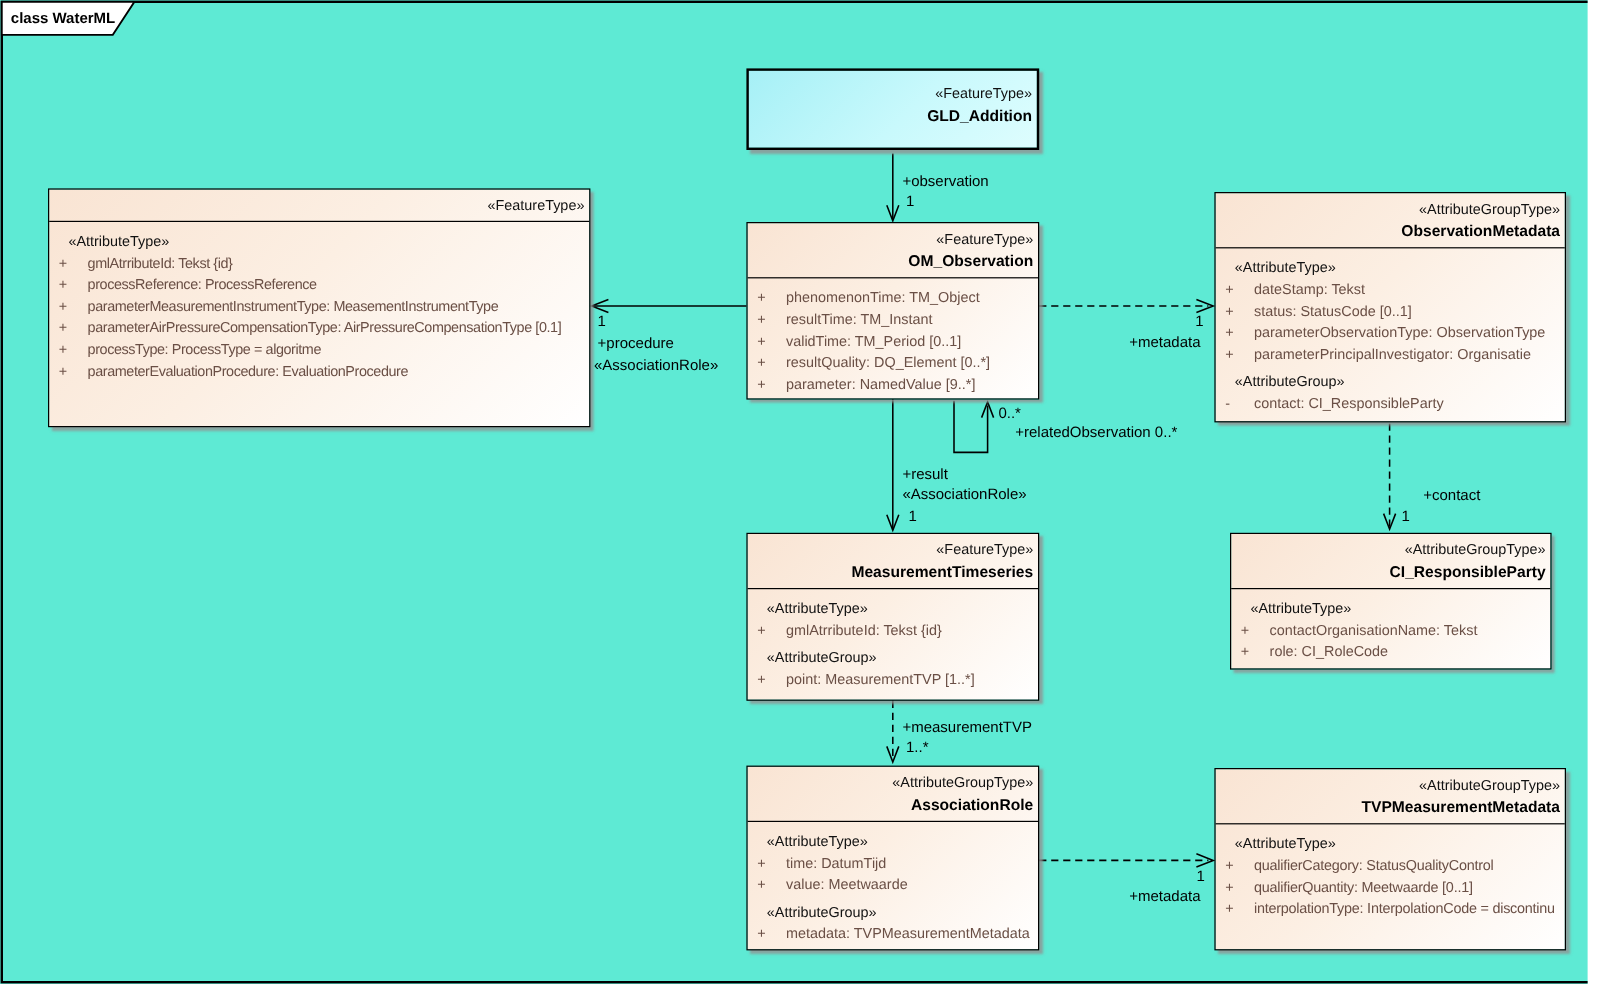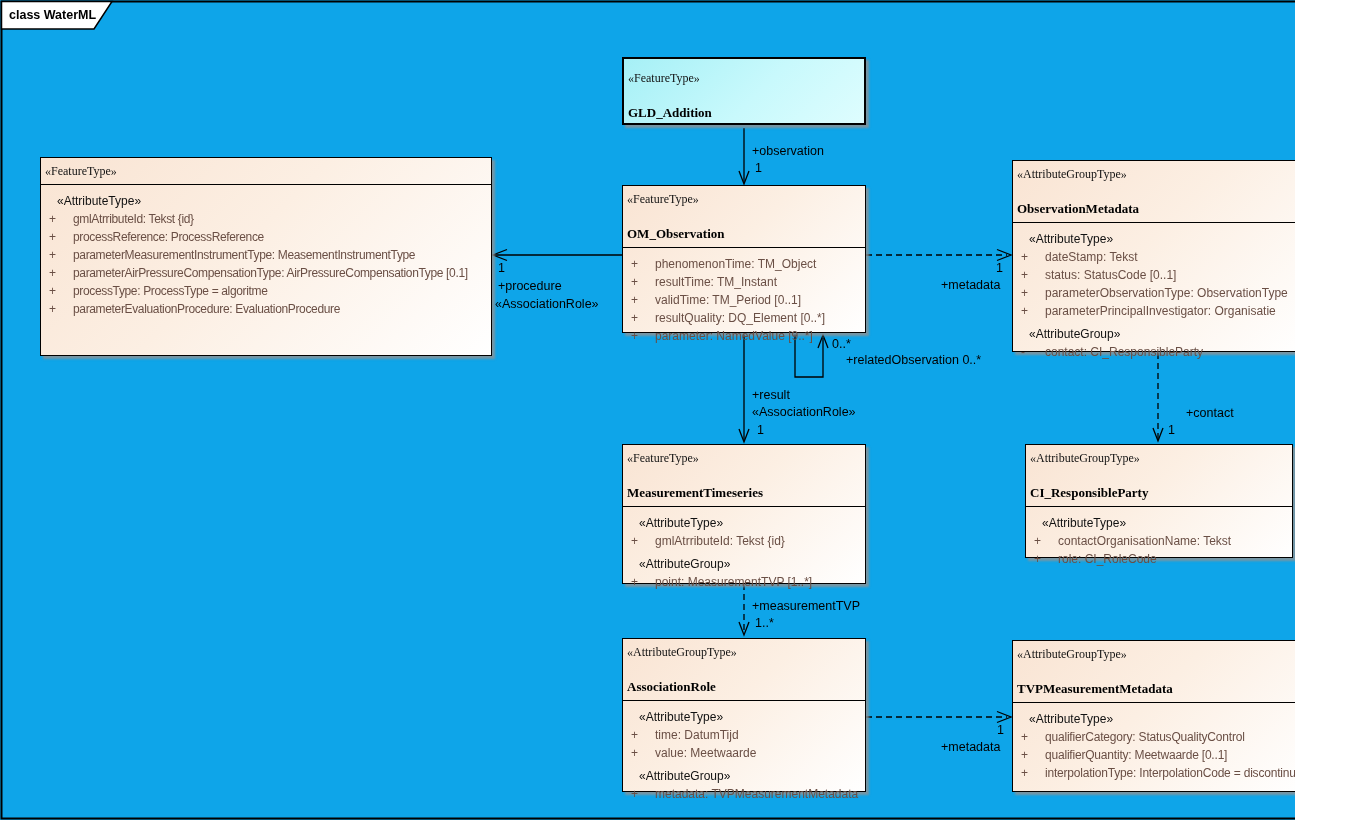--- a/index.html
+++ b/index.html
@@ -1,35 +1,35 @@
 <!DOCTYPE html>
 <html><head>
 <meta charset="utf-8">
 <style>
   html,body{margin:0;padding:0;background:#fff;}
   #canvas{
-    position:relative;width:1295px;height:820px;background:#0ea5e9;
-    font-family:"Liberation Sans",sans-serif;overflow:hidden;
+    position:relative;width:1295px;height:820px;background:#5eead4;
+    font-family:"Liberation Sans",sans-serif;overflow:hidden;padding-left:28px;
   }
   #wires{position:absolute;left:0;top:0;width:1345px;height:820px;}
   .class-box{
     position:absolute;
     border:1.5px solid #000;
     background:linear-gradient(135deg,#f9e4d3 0%,#fcefe3 45%,#ffffff 100%);
     box-shadow:3px 3px 2px rgba(145,145,145,.8);
     box-sizing:border-box;
   }
   .class-box.cyan{
     background:linear-gradient(135deg,#a6f0f6 0%,#c8f9fc 55%,#defdfe 100%);
     border-width:2px;
   }
-  .hdr{text-align:left;padding:6px 4px 5px;border-bottom:1.4px solid #000;font-family:Liberation Serif, serif;}
+  .hdr{text-align:right;padding:6px 4px 5px;border-bottom:1.4px solid #000;}
   .cyan .hdr{border-bottom:none;padding-top:12px;}
   .stereo{font-size:12px;color:#111;line-height:15px;}
-  .cname{font-size:13px;font-weight:bold;color:#000;line-height:17px;margin-top:18px;}
+  .cname{font-size:13px;font-weight:bold;color:#000;line-height:17px;margin-top:2px;}
   .rows{padding:7px 4px 4px 6px;font-size:12px;color:#6a4f45;}
   .row{height:18px;line-height:18px;white-space:nowrap;}
   .row.stereo-row{color:#111;padding-left:10px;}
   .row.stereo-row:not(:first-child){margin-top:5px;}
   .row .prefix{display:inline-block;width:24px;text-align:left;padding-left:2px;}
   .box-op .row .txt{letter-spacing:-0.35px;}
   .box-tvpm .row .txt{letter-spacing:-0.2px;}
   .lbl{position:absolute;font-size:12.5px;color:#000;white-space:nowrap;line-height:14px;}
 </style>
 </head>

